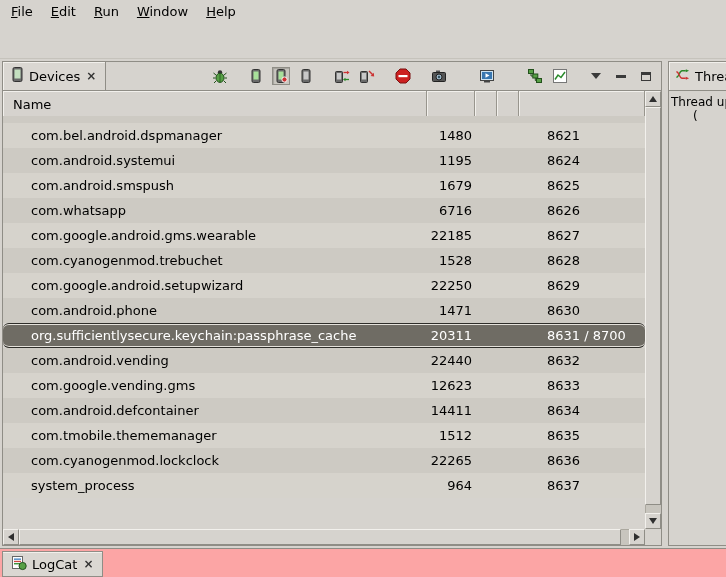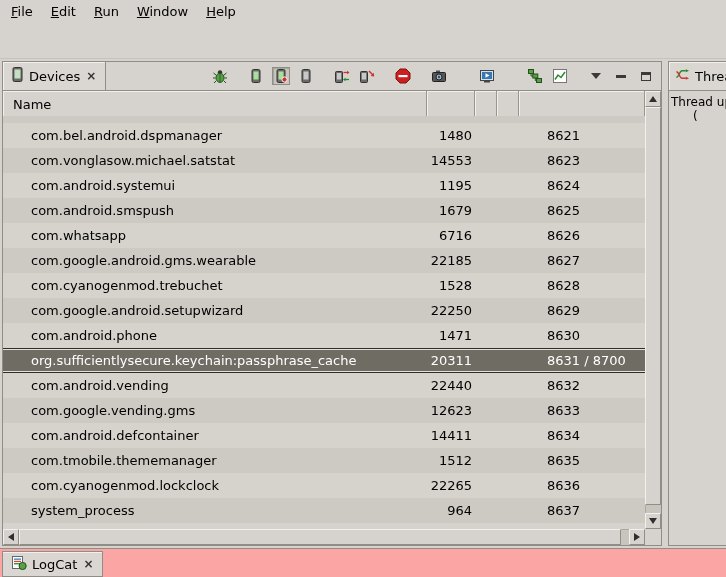--- a/index.html
+++ b/index.html
@@ -37,21 +37,21 @@
   .th { border-right:1px solid #98958d; border-bottom:1px solid #98958d; box-shadow: inset 1px 1px 0 #f2f0ec;
         display:flex; align-items:center; padding-left:10px; overflow:hidden; }
   .w-name{ width:424px; } .w-pid{ width:48px; } .w-a{ width:22px; } .w-b{ width:22px; } .w-port{ flex:1; }
 
   .tbody { position:absolute; top:25px; left:0; right:16px; bottom:16px; overflow:hidden; }
   .partial-row { height:7px; background:#cdcac3; }
   .proc-row { height:25px; display:flex; align-items:center; cursor:default; }
   .proc-row:nth-child(odd)  { background:#d6d3cc; }
   .proc-row:nth-child(even) { background:#cdcac3; }
   .proc-row.selected { background:#6f6c64; color:#fff; border-top:1px solid #2e2d29; border-bottom:1px solid #2e2d29;
-                       box-shadow: inset 0 1px 0 #e4e1da, inset 0 -1px 0 #e4e1da; }
+                       box-shadow: inset 0 1px 0 #e4e1da, inset 0 -1px 0 #e4e1da; border-radius: 6px; }
   .cell-name { width:424px; padding-left:28px; overflow:hidden; white-space:nowrap; }
   .cell-pid  { width:48px; text-align:right; padding-right:3px; }
   .cell-a { width:22px; } .cell-b { width:22px; }
   .cell-port { flex:1; padding-left:8px; white-space:nowrap;margin-left:20px; }
 
   
   .vscroll { position:absolute; top:0; right:0; width:16px; bottom:16px; background:#c8c5be; box-shadow: inset 1px 1px 0 #aba89f; }
   .hscroll { position:absolute; left:0; right:16px; bottom:0; height:16px; background:#c8c5be; box-shadow: inset 1px 1px 0 #aba89f; }
   .sb-btn { position:absolute; width:16px; height:16px; background:#d6d3ce;
             border:1px solid; border-color:#f2f0ec #8f8d86 #8f8d86 #f2f0ec;
@@ -216,27 +216,20 @@
         <div class="partial-row"></div>
         <div>
   <div class="proc-row">
     <div class="cell-name">com.bel.android.dspmanager</div>
     <div class="cell-pid">1480</div>
     <div class="cell-a"></div>
     <div class="cell-b"></div>
     <div class="cell-port">8621</div>
   </div>
 
-  <div class="proc-row">
-    <div class="cell-name">com.vonglasow.michael.satstat</div>
-    <div class="cell-pid">14553</div>
-    <div class="cell-a"></div>
-    <div class="cell-b"></div>
-    <div class="cell-port">8623</div>
-  </div>
 
   <div class="proc-row">
     <div class="cell-name">com.android.systemui</div>
     <div class="cell-pid">1195</div>
     <div class="cell-a"></div>
     <div class="cell-b"></div>
     <div class="cell-port">8624</div>
   </div>
 
   <div class="proc-row">

